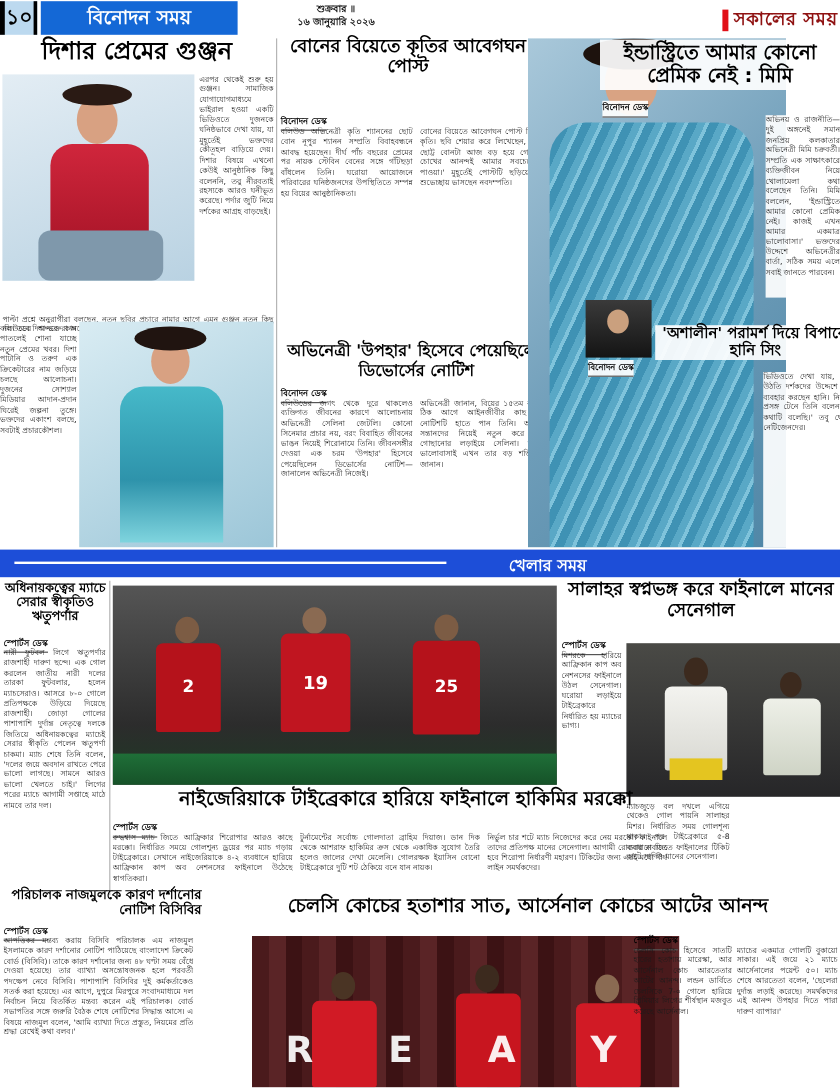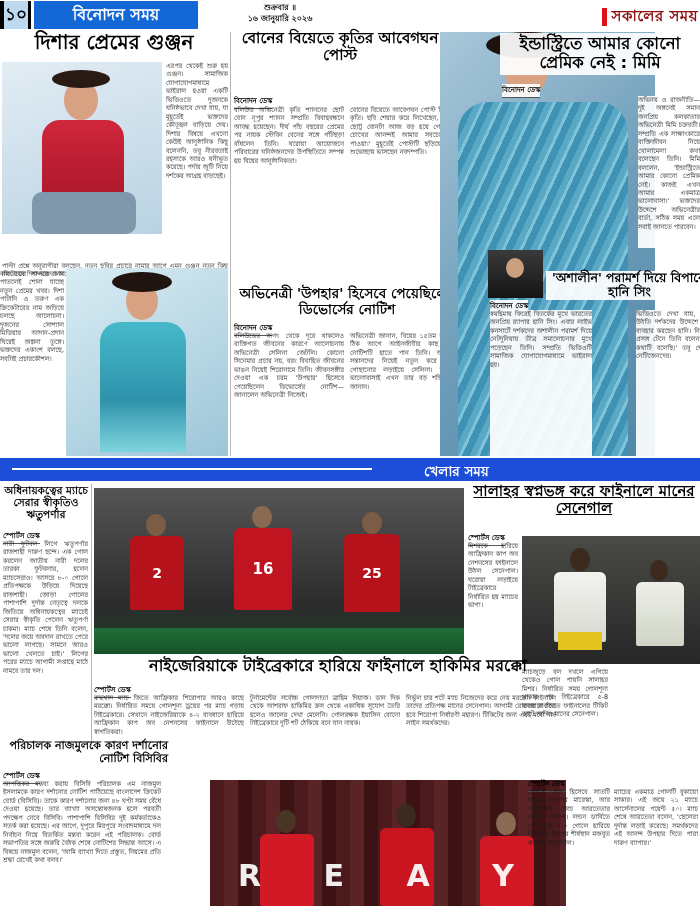--- a/index.html
+++ b/index.html
@@ -85,44 +85,43 @@
   </div>
   <div class="hl onwhite" style="left:500px;top:33px;width:200px;font-size:16.5px;padding:2px 0;">ইন্ডাস্ট্রিতে আমার কোনো প্রেমিক নেই : মিমি</div>
   <div class="byline onwhite" style="left:502px;top:84px;">বিনোদন ডেস্ক</div>
   <div class="bodytxt onwhite" style="left:638px;top:96px;width:62px;height:152px;">অভিনয় ও রাজনীতি— দুই অঙ্গনেই সমান জনপ্রিয় কলকাতার অভিনেত্রী মিমি চক্রবর্তী। সম্প্রতি এক সাক্ষাৎকারে ব্যক্তিজীবন নিয়ে খোলামেলা কথা বলেছেন তিনি। মিমি বললেন, 'ইন্ডাস্ট্রিতে আমার কোনো প্রেমিক নেই। কাজই এখন আমার একমাত্র ভালোবাসা।' ভক্তদের উদ্দেশে অভিনেত্রীর বার্তা, সঠিক সময় এলে সবাই জানতে পারবেন।</div>
 
   <div class="photo" style="left:488px;top:250px;width:55px;height:48px;background:linear-gradient(#3a3a3a,#141414);">
     <div class="face" style="left:18px;top:8px;width:18px;height:20px;background:#caa07e;"></div>
   </div>
   <div class="hl onwhite" style="left:546px;top:250px;width:167px;font-size:12.5px;margin-top:21px;">'অশালীন' পরামর্শ দিয়ে বিপাকে হানি সিং</div>
   <div class="byline onwhite" style="left:490px;top:300px;">বিনোদন ডেস্ক</div>
-  <div class="bodytxt onwhite" style="left:490px;top:310px;width:102px;height:146px;">স্বমহিমায় ফিরেই বিতর্কের মুখে ভারতের জনপ্রিয় র‍্যাপার হানি সিং। এবার লাইভ কনসার্টে দর্শকদের অশালীন পরামর্শ দিয়ে নেটদুনিয়ায় তীব্র সমালোচনার মুখে পড়েছেন তিনি। সম্প্রতি ভিডিওটি সামাজিক যোগাযোগমাধ্যমে ভাইরাল হয়।</div>
   <div class="bodytxt onwhite" style="left:596px;top:310px;width:104px;height:146px;margin-left:40px;">ভিডিওতে দেখা যায়, কনসার্টে আসা উঠতি দর্শকদের উদ্দেশে আপত্তিকর শব্দ ব্যবহার করছেন হানি। নিন্দার ঝড়ে পড়ে প্রসঙ্গ টেনে তিনি বলেন, 'মজার ছলেই কথাটি বলেছি।' তবু ক্ষোভ কমছে না নেটিজেনদের।</div>
 
   <div class="banner">
     <div class="rule"></div>
     <div class="lbl">খেলার সময়</div>
   </div>
 
   <div class="hl" style="left:0;top:484px;width:92px;font-size:10.5px;">অধিনায়কত্বের ম্যাচে সেরার স্বীকৃতিও ঋতুপর্ণার</div>
   <div class="byline" style="left:3px;top:530px;">স্পোর্টস ডেস্ক</div>
   <div class="bodytxt" style="left:3px;top:540px;width:85px;height:204px;">নারী ফুটবল লিগে ঋতুপর্ণার রাজশাহী দারুণ ছন্দে। এক গোল করলেন জাতীয় নারী দলের তারকা ফুটবলার, হলেন ম্যাচসেরাও। আসরে ৮-০ গোলে প্রতিপক্ষকে উড়িয়ে দিয়েছে রাজশাহী। জোড়া গোলের পাশাপাশি দুর্দান্ত নেতৃত্বে দলকে জিতিয়ে অধিনায়কত্বের ম্যাচেই সেরার স্বীকৃতি পেলেন ঋতুপর্ণা চাকমা। ম্যাচ শেষে তিনি বলেন, 'দলের জয়ে অবদান রাখতে পেরে ভালো লাগছে। সামনে আরও ভালো খেলতে চাই।' লিগের পরের ম্যাচে আগামী সপ্তাহে মাঠে নামবে তার দল।</div>
   <div class="vline" style="left:91px;top:484px;height:262px;"></div>
 
   <div class="photo" style="left:94px;top:488px;width:370px;height:166px;background:linear-gradient(#555,#2c2c2c 70%,#1d3a24);">
     <div class="face" style="left:52px;top:26px;width:20px;height:22px;background:#7c5c44;"></div>
     <div class="jersey" style="left:36px;top:48px;width:54px;height:74px;background:#b5121b;font-size:14px;">2</div>
     <div class="face" style="left:158px;top:18px;width:20px;height:22px;background:#8a6a52;"></div>
-    <div class="jersey" style="left:140px;top:40px;width:58px;height:82px;background:#c01520;font-size:15px;">16</div>
+    <div class="jersey" style="left:140px;top:40px;width:58px;height:82px;background:#c01520;font-size:15px;">19</div>
     <div class="face" style="left:268px;top:24px;width:20px;height:22px;background:#7c5c44;"></div>
     <div class="jersey" style="left:250px;top:46px;width:56px;height:78px;background:#b5121b;font-size:14px;">25</div>
     <div class="blob" style="left:0;bottom:0;width:370px;height:26px;background:linear-gradient(#1f6f38,#165228);"></div>
   </div>
 
-  <div class="hl" style="left:468px;top:483px;width:232px;font-size:15px;text-decoration:underline;">সালাহর স্বপ্নভঙ্গ করে ফাইনালে মানের সেনেগাল</div>
+  <div class="hl" style="left:468px;top:483px;width:232px;font-size:15px;">সালাহর স্বপ্নভঙ্গ করে ফাইনালে মানের সেনেগাল</div>
   <div class="byline" style="left:468px;top:532px;">স্পোর্টস ডেস্ক</div>
   <div class="bodytxt" style="left:468px;top:542px;width:50px;height:200px;">মিশরকে হারিয়ে আফ্রিকান কাপ অব নেশনসের ফাইনালে উঠল সেনেগাল। ঘরোয়া লড়াইয়ে টাইব্রেকারে নির্ধারিত হয় ম্যাচের ভাগ্য।</div>
   <div class="photo" style="left:522px;top:536px;width:178px;height:128px;background:linear-gradient(#4a4a46,#262628);">
     <div class="face" style="left:48px;top:12px;width:20px;height:23px;background:#3c2a1e;"></div>
     <div class="jersey" style="left:32px;top:36px;width:52px;height:70px;background:linear-gradient(#f3f3ef,#d8d8d2);"></div>
     <div class="face" style="left:128px;top:24px;width:18px;height:21px;background:#3c2a1e;"></div>
     <div class="jersey" style="left:114px;top:46px;width:48px;height:64px;background:linear-gradient(#eef0e8,#cfd4c6);"></div>
     <div class="blob" style="left:36px;top:96px;width:44px;height:18px;background:#e4c520;"></div>
   </div>
   <div class="bodytxt" style="left:522px;top:668px;width:86px;height:76px;">ম্যাচজুড়ে বল দখলে এগিয়ে থেকেও গোল পায়নি সালাহর মিশর। নির্ধারিত সময় গোলশূন্য থাকার পর টাইব্রেকারে ৫-8 ব্যবধানে জিতে ফাইনালের টিকিট কাটে সাদিও মানের সেনেগাল।</div>
@@ -130,20 +129,21 @@
   <div class="hl" style="left:90px;top:657px;width:496px;font-size:16px;">নাইজেরিয়াকে টাইব্রেকারে হারিয়ে ফাইনালে হাকিমির মরক্কো</div>
   <div class="byline" style="left:94px;top:684px;">স্পোর্টস ডেস্ক</div>
   <div class="bodytxt" style="left:94px;top:694px;width:150px;height:50px;">রুদ্ধশ্বাস ম্যাচ জিতে আফ্রিকার শিরোপার আরও কাছে মরক্কো। নির্ধারিত সময়ে গোলশূন্য ড্রয়ের পর ম্যাচ গড়ায় টাইব্রেকারে। সেখানে নাইজেরিয়াকে ৪-২ ব্যবধানে হারিয়ে আফ্রিকান কাপ অব নেশনসের ফাইনালে উঠেছে স্বাগতিকরা।</div>
   <div class="bodytxt" style="left:250px;top:694px;width:150px;height:50px;">টুর্নামেন্টের সর্বোচ্চ গোলদাতা ব্রাহিম দিয়াজ। ডান দিক থেকে আশরাফ হাকিমির ক্রস থেকে একাধিক সুযোগ তৈরি হলেও জালের দেখা মেলেনি। গোলরক্ষক ইয়াসিন বোনো টাইব্রেকারে দুটি শট ঠেকিয়ে বনে যান নায়ক।</div>
   <div class="bodytxt" style="left:406px;top:694px;width:150px;height:50px;">নির্ভুল চার শটে ম্যাচ নিজেদের করে নেয় মরক্কো। ফাইনালে তাদের প্রতিপক্ষ মানের সেনেগাল। আগামী রোববার রাবাতে হবে শিরোপা নির্ধারণী মহারণ। টিকিটের জন্য এরই মধ্যে দীর্ঘ লাইন সমর্থকদের।</div>
 
   <div class="hl" style="left:0;top:740px;width:168px;font-size:11px;text-align:right;">পরিচালক নাজমুলকে কারণ দর্শানোর নোটিশ বিসিবির</div>
   <div class="byline" style="left:3px;top:770px;">স্পোর্টস ডেস্ক</div>
   <div class="bodytxt" style="left:3px;top:780px;width:158px;height:126px;">আপত্তিকর মন্তব্য করায় বিসিবি পরিচালক এম নাজমুল ইসলামকে কারণ দর্শানোর নোটিশ পাঠিয়েছে বাংলাদেশ ক্রিকেট বোর্ড (বিসিবি)। তাকে কারণ দর্শানোর জন্য ৪৮ ঘণ্টা সময় বেঁধে দেওয়া হয়েছে। তার ব্যাখ্যা অসন্তোষজনক হলে পরবর্তী পদক্ষেপ নেবে বিসিবি। পাশাপাশি বিসিবির দুই কর্মকর্তাকেও সতর্ক করা হয়েছে। এর আগে, দুপুরে মিরপুরে সংবাদমাধ্যমে দল নির্বাচন নিয়ে বিতর্কিত মন্তব্য করেন এই পরিচালক। বোর্ড সভাপতির সঙ্গে জরুরি বৈঠক শেষে নোটিশের সিদ্ধান্ত আসে। এ বিষয়ে নাজমুল বলেন, 'আমি ব্যাখ্যা দিতে প্রস্তুত, নিয়মের প্রতি শ্রদ্ধা রেখেই কথা বলব।'</div>
 
+  <div class="hl" style="left:180px;top:746px;width:520px;font-size:16px;">চেলসি কোচের হতাশার সাত, আর্সেনাল কোচের আটের আনন্দ</div>
   <div class="photo" style="left:166px;top:780px;width:356px;height:126px;background:repeating-linear-gradient(90deg,#4a1a1c 0 14px,#5a2426 14px 28px,#3c1214 28px 42px);margin-left:44px;">
     <div class="face" style="left:66px;top:30px;width:20px;height:23px;background:#4a3424;"></div>
     <div class="jersey" style="left:50px;top:54px;width:54px;height:72px;background:#d11a25;"></div>
     <div class="face" style="left:186px;top:24px;width:20px;height:23px;background:#3c2a1e;"></div>
     <div class="jersey" style="left:170px;top:48px;width:54px;height:78px;background:#c8151f;"></div>
     <div class="face" style="left:286px;top:32px;width:20px;height:23px;background:#8a6a52;"></div>
     <div class="jersey" style="left:270px;top:56px;width:54px;height:70px;background:#d11a25;"></div>
     <div class="boardletters" style="left:28px;top:78px;">R E A Y</div>
   </div>
   <div class="byline" style="left:528px;top:778px;">স্পোর্টস ডেস্ক</div>

